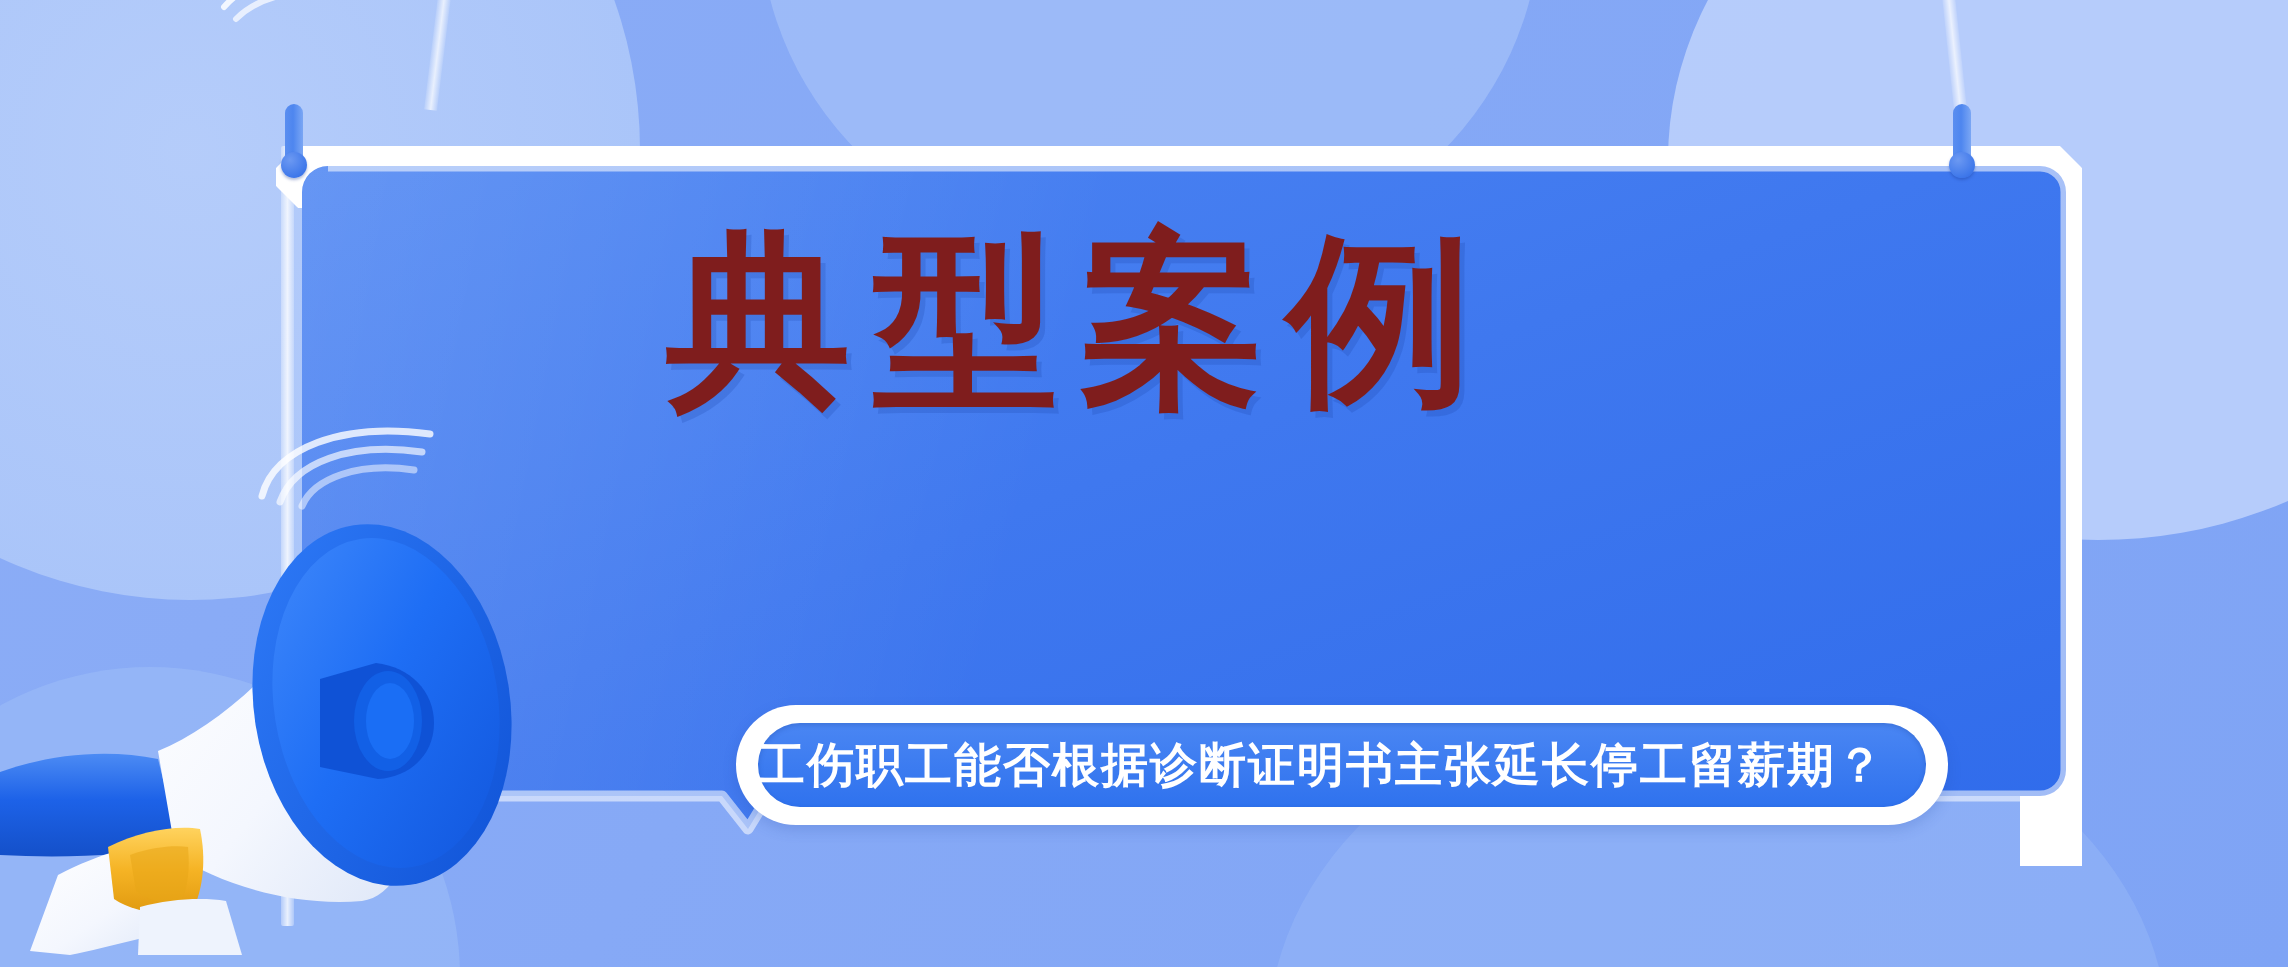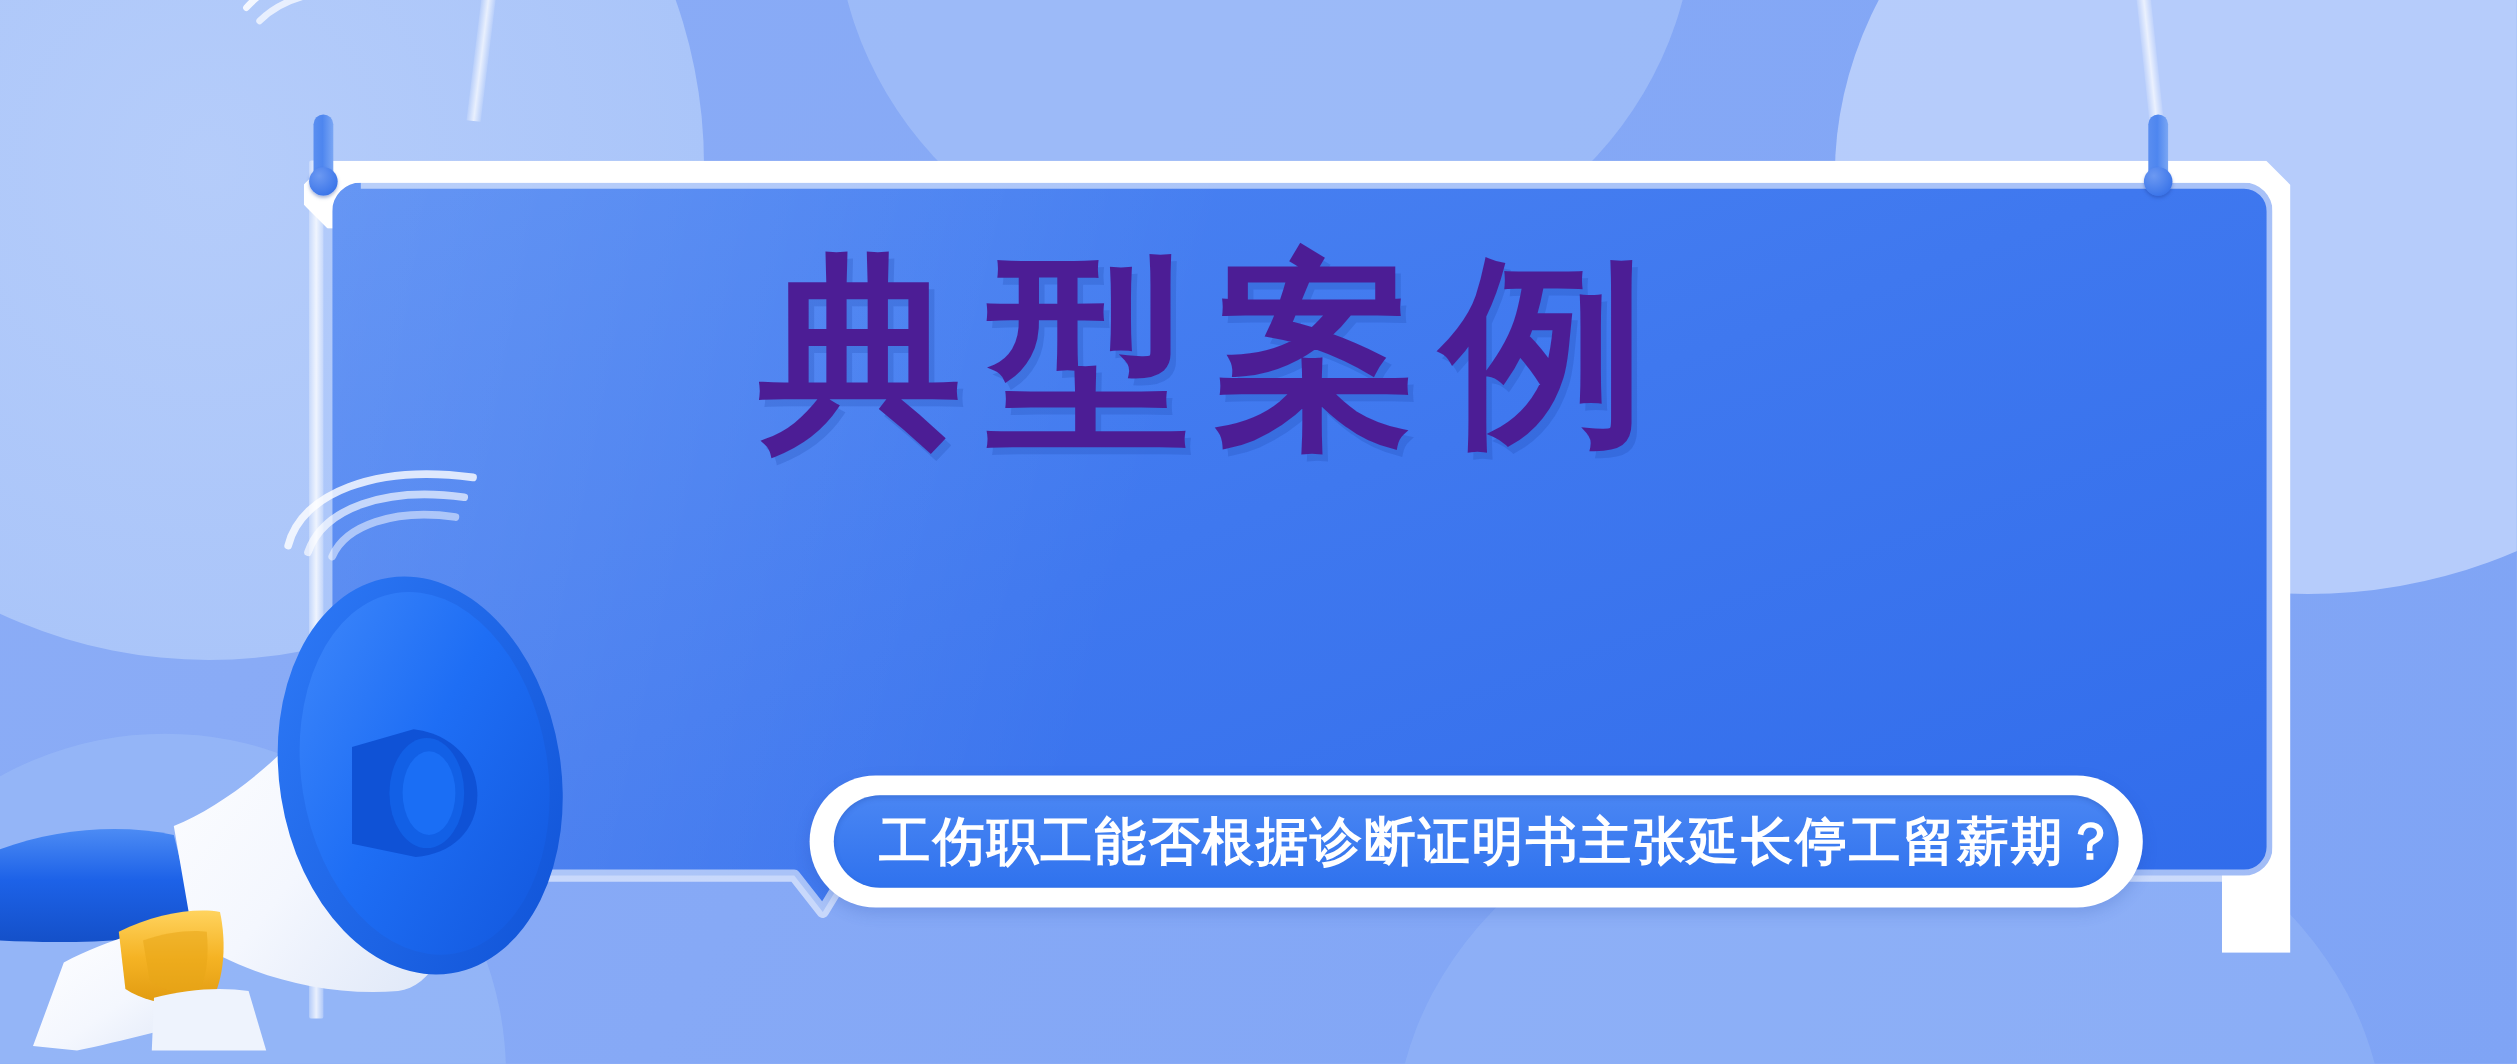--- a/index.html
+++ b/index.html
@@ -61,33 +61,33 @@
          -webkit-clip-path:path("M 26 0 L 1738 0 A 26 26 0 0 1 1764 26 L 1764 604 A 26 26 0 0 1 1738 630 L 466 630 L 446 663 L 420 630 L 26 630 A 26 26 0 0 1 0 604 L 0 26 A 26 26 0 0 1 26 0 Z");
          clip-path:path("M 26 0 L 1738 0 A 26 26 0 0 1 1764 26 L 1764 604 A 26 26 0 0 1 1738 630 L 466 630 L 446 663 L 420 630 L 26 630 A 26 26 0 0 1 0 604 L 0 26 A 26 26 0 0 1 26 0 Z");}
   .board-sheen{position:absolute;left:0;top:0;width:100%;height:100%;
                background:linear-gradient(105deg,rgba(255,255,255,.14) 0%,rgba(255,255,255,0) 42%);
                pointer-events:none;}
 
   
   .board-edge{position:absolute;left:296px;top:160px;width:1776px;height:712px;pointer-events:none;}
 
   
-  .title{position:absolute;left:690px;top:228px;width:1080px;
-         font-size:185px;line-height:1;font-weight:700;color:#4c1d95;
+  .title{position:absolute;left:666px;top:228px;width:1080px;
+         font-size:185px;line-height:1;font-weight:700;color:#7f1d1d;
          letter-spacing:22px;text-align:left;white-space:nowrap;
          text-shadow:5px 6px 0 rgba(28,70,170,.22);}
 
   
   .pill-outer{position:absolute;left:736px;top:705px;width:1212px;height:120px;
               background:#ffffff;border-radius:60px;
               box-shadow:0 5px 14px rgba(35,75,170,.20);
               display:flex;align-items:center;justify-content:center;}
   .pill-inner{width:1168px;height:84px;border-radius:42px;
               background:linear-gradient(180deg,#4a86f3,#2f72ee);
-              display:flex;align-items:center;justify-content:flex-end;
+              display:flex;align-items:center;justify-content:flex-start;
               box-shadow:inset 0 2px 5px rgba(18,55,145,.25);}
   .pill-text{font-size:47px;font-weight:700;color:#ffffff;letter-spacing:2px;white-space:nowrap;}
 
   
   .megaphone{position:absolute;left:-10px;top:455px;width:530px;height:500px;}
   .mega-waves-top{position:absolute;left:218px;top:-35px;width:130px;height:60px;}
   .mega-waves-bottom{position:absolute;left:250px;top:400px;width:190px;height:110px;}
 
   
   svg{display:block;overflow:visible;}

